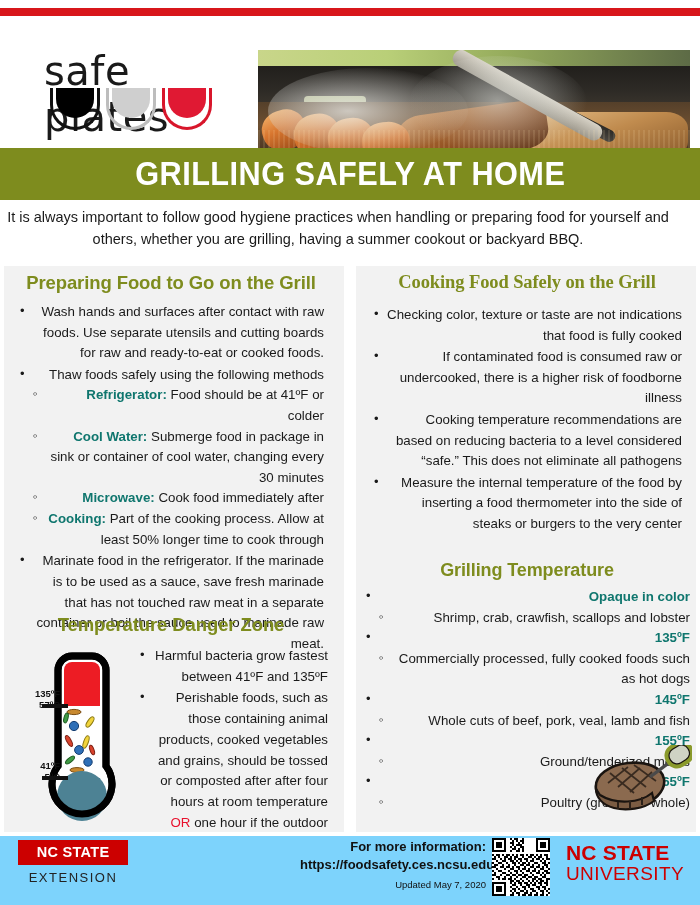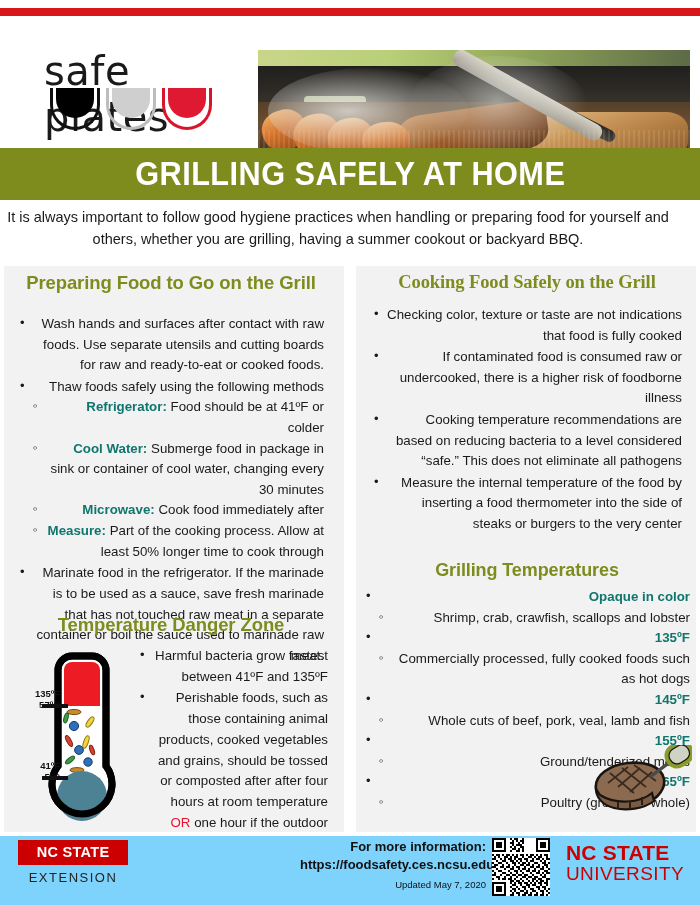--- a/index.html
+++ b/index.html
@@ -84,21 +84,21 @@
   ul.lvl1 > li { position:relative; padding-left:14px; font-size:13.3px; line-height:1.55;
                  color:#1a1a1a; margin-bottom:1px;text-align:right; }
   ul.lvl1 > li::before { content:"•"; position:absolute; left:2px; top:-1px; font-size:13px; color:#1a1a1a; }
   ul.lvl2 { list-style:none; margin:0; padding:0; }
   ul.lvl2 > li { position:relative; padding-left:15px; font-size:13.3px; line-height:1.55; color:#1a1a1a; }
   ul.lvl2 > li::before { content:"◦"; position:absolute; left:1px; top:-1px; font-size:13px; color:#1a1a1a; }
   .red { color:#e8112d; }
   .redb { color:#0f766e; font-weight:bold; }
 
   .lblock-1 { position:absolute; left:18px; top:272px; width:306px; }
-  .lblock-1 .sec-title { margin-bottom:20px;text-align:center; }
+  .lblock-1 .sec-title { margin-bottom:8px;text-align:center; }
   .lsub { margin-left:16px; margin-top:1px; margin-bottom:1px; }
 
   
   .tdz { position:absolute; left:14px; top:614px; width:314px; }
   .tdz .sec-title { margin-bottom:10px; }
   .tdz-body { position:relative; display:flex; }
 
   .thermo { position:relative; width:118px; height:190px; flex:0 0 118px; }
   .th-lab { position:absolute; right:0; text-align:right; font-size:9.5px; font-weight:bold;
             color:#111; line-height:1.2; }
@@ -200,21 +200,21 @@
           </li>
           <li>
             <span class="redb">Cool Water:</span>
             <span>Submerge food in package in sink or container of cool water, changing every 30 minutes</span>
           </li>
           <li>
             <span class="redb">Microwave:</span>
             <span>Cook food immediately after</span>
           </li>
           <li>
-            <span class="redb">Measure:</span>
+            <span class="redb">Cooking:</span>
             <span>Part of the cooking process. Allow at least 50% longer time to cook through</span>
           </li>
         </ul>
       </li>
       <li>
         <span>Marinate food in the refrigerator. If the marinade is to be used as a sauce, save fresh marinade that has not touched raw meat in a separate container or boil the sauce used to marinade raw meat.</span>
       </li>
     </ul>
   </div>
 
@@ -280,21 +280,21 @@
     <div class="sec-title">Cooking Food Safely on the Grill</div>
     <ul class="lvl1">
       <li><span>Checking color, texture or taste are not indications that food is fully cooked</span></li>
       <li><span>If contaminated food is consumed raw or undercooked, there is a higher risk of foodborne illness</span></li>
       <li><span>Cooking temperature recommendations are based on reducing bacteria to a level considered “safe.” This does not eliminate all pathogens</span></li>
       <li><span>Measure the internal temperature of the food by inserting a food thermometer into the side of steaks or burgers to the very center</span></li>
     </ul>
   </div>
 
   <div class="grill-temps">
-    <div class="sec-title sm">Grilling Temperatures</div>
+    <div class="sec-title sm">Grilling Temperature</div>
     <ul class="lvl1">
       <li>
         <span class="redb">Opaque in color</span>
         <ul class="lvl2 gt-sub">
           <li><span>Shrimp, crab, crawfish, scallops and lobster</span></li>
         </ul>
       </li>
       <li>
         <span class="redb">135ºF</span>
         <ul class="lvl2 gt-sub">

